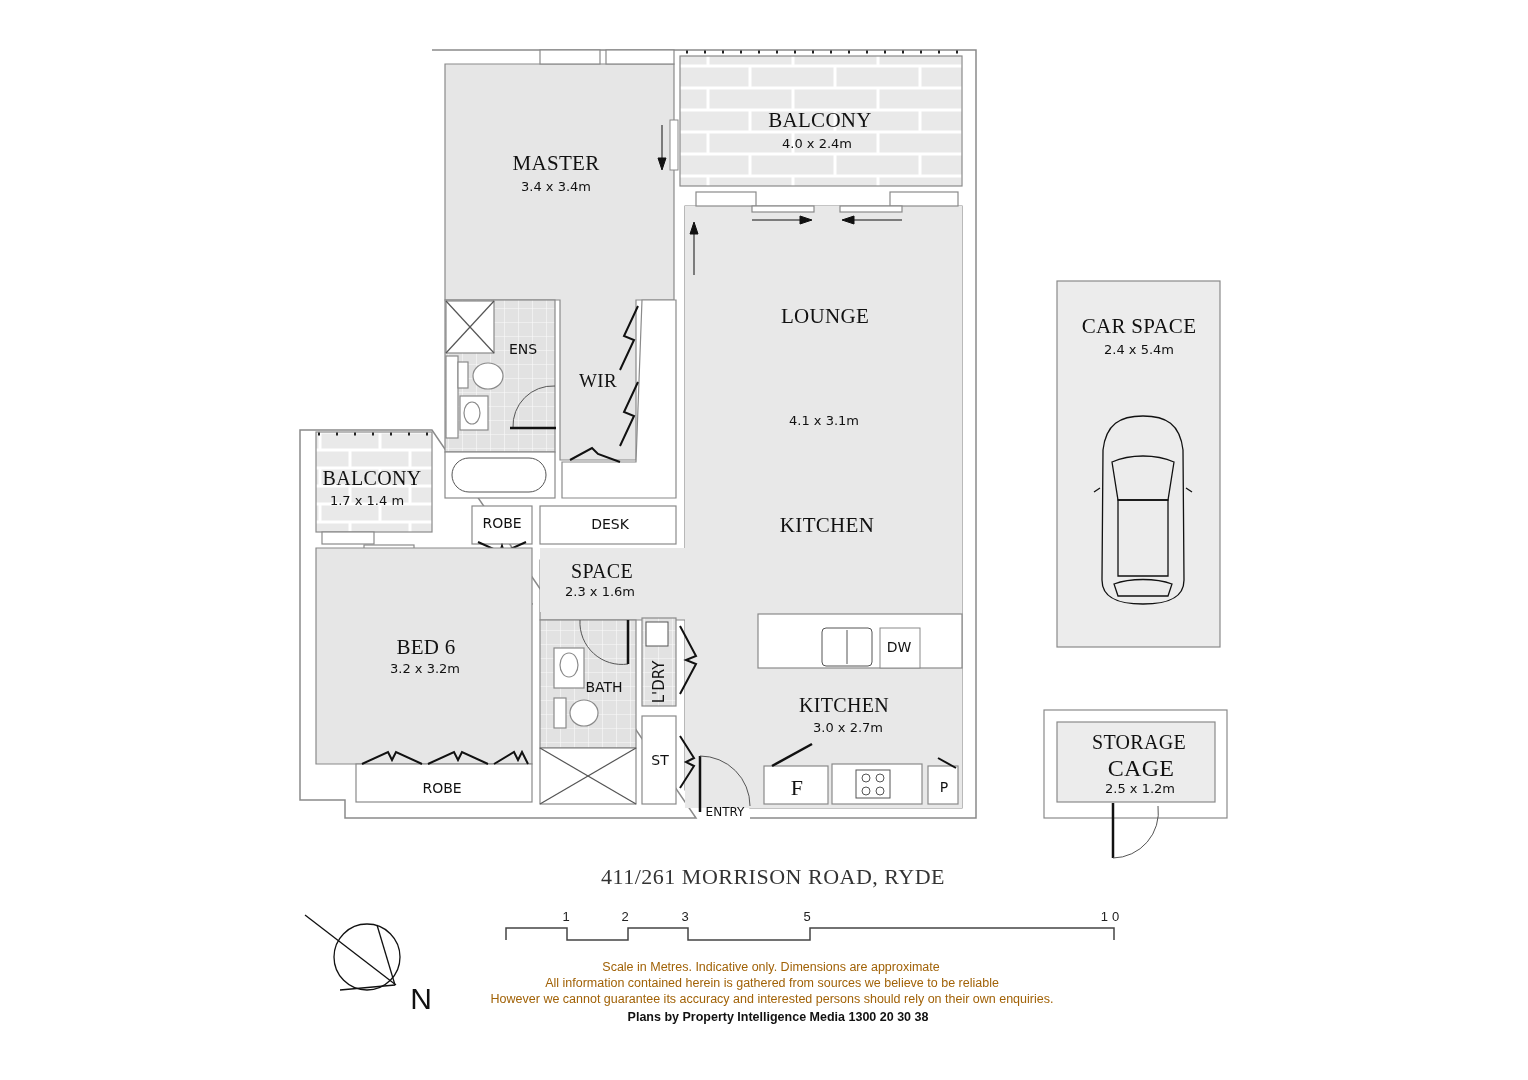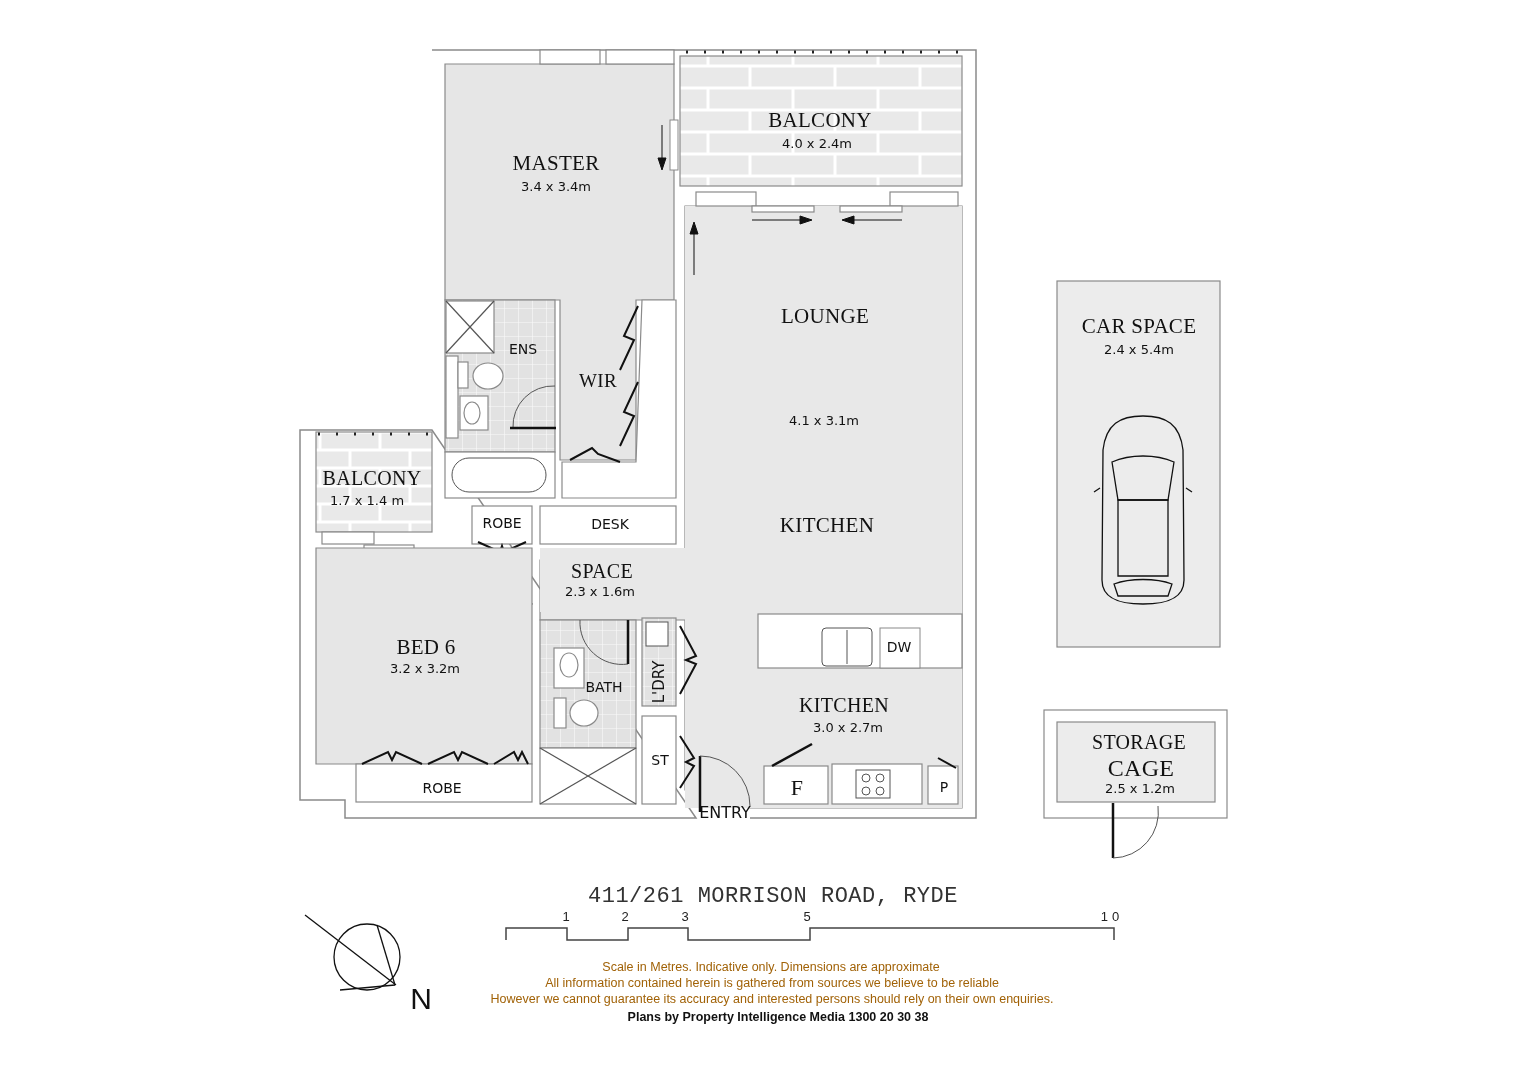--- a/index.html
+++ b/index.html
@@ -2,21 +2,21 @@
 <html><head>
 <meta charset="utf-8">
 <style>
   html, body { margin:0; padding:0; background:#ffffff; }
   body { width:1528px; height:1080px; position:relative; overflow:hidden; font-family:"DejaVu Sans", sans-serif; color:#111; }
   svg.plan { position:absolute; left:0; top:0; }
   .lbl { position:absolute; transform:translate(-50%,-50%); text-align:center; white-space:nowrap; line-height:1.1; color:#111; }
   .room { font-family:Liberation Serif, serif; font-size:21px; letter-spacing:0.3px; }
   .dim { font-family:"DejaVu Sans", sans-serif; font-size:13px;text-align:right; }
   .small { font-family:"DejaVu Sans", sans-serif; font-size:14px; }
-  .addr { font-family:Liberation Mono, monospace; font-size:22px; letter-spacing:0.5px; font-weight:300; color:#333;margin-top:20px; }
+  .addr { font-family:Liberation Serif, serif; font-size:22px; letter-spacing:0.5px; font-weight:300; color:#333; }
   .disc { font-family:"Liberation Sans", sans-serif; font-size:12.5px; color:#a16207; }
   .credit { font-family:"Liberation Sans", sans-serif; font-size:12.5px; font-weight:bold; }
   .tick { font-family:"Liberation Sans", sans-serif; font-size:13px; color:#222; }
   .north { font-family:"Liberation Sans", sans-serif; font-size:30px; }
   .vert { transform:translate(-50%,-50%) rotate(-90deg); }
 </style>
 </head>
 <body>
 
 <svg class="plan" width="1528" height="1080" viewBox="0 0 1528 1080" xmlns="http://www.w3.org/2000/svg">
@@ -224,21 +224,21 @@
 <div class="lbl room" style="left:602px;top:571px;font-size:20px">SPACE</div>
 <div class="lbl dim" style="left:600px;top:592px">2.3 x 1.6m</div>
 
 <div class="lbl room" style="left:426px;top:648px">BED 6</div>
 <div class="lbl dim" style="left:425px;top:669px">3.2 x 3.2m</div>
 <div class="lbl small" style="left:442px;top:789px">ROBE</div>
 
 <div class="lbl small" style="left:604px;top:688px">BATH</div>
 <div class="lbl small vert" style="left:659px;top:682px;font-size:15px">L'DRY</div>
 <div class="lbl small" style="left:660px;top:761px">ST</div>
-<div class="lbl small" style="left:725px;top:813px;font-size:16px">ENTRY</div>
+<div class="lbl small" style="left:725px;top:813px;font-size:12px">ENTRY</div>
 
 <div class="lbl small" style="left:899px;top:648px">DW</div>
 <div class="lbl room" style="left:844px;top:705px;font-size:20px">KITCHEN</div>
 <div class="lbl dim" style="left:848px;top:728px">3.0 x 2.7m</div>
 <div class="lbl room" style="left:797px;top:788px;font-size:22px">F</div>
 <div class="lbl small" style="left:944px;top:788px">P</div>
 
 <div class="lbl room" style="left:1139px;top:327px">CAR SPACE</div>
 <div class="lbl dim" style="left:1139px;top:350px">2.4 x 5.4m</div>
 

